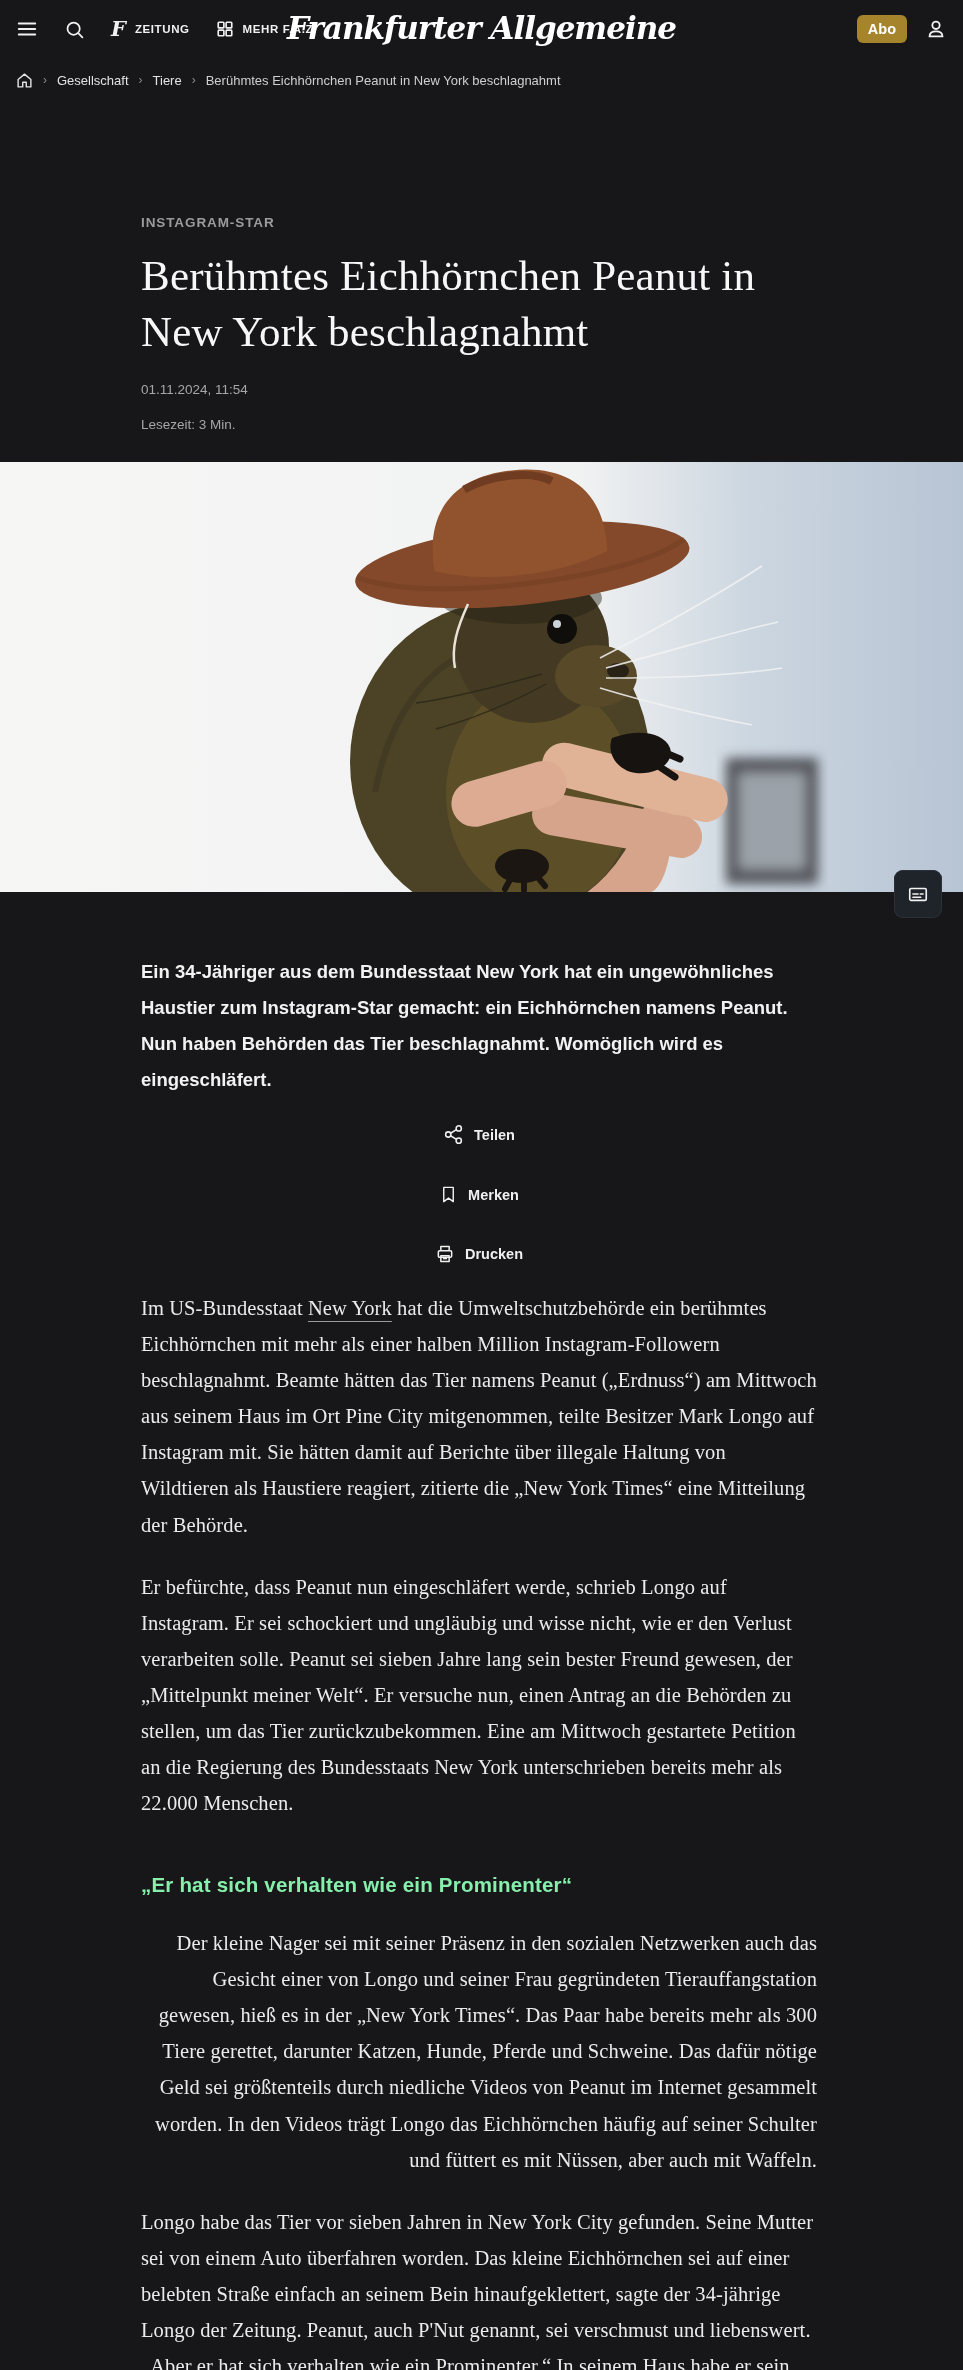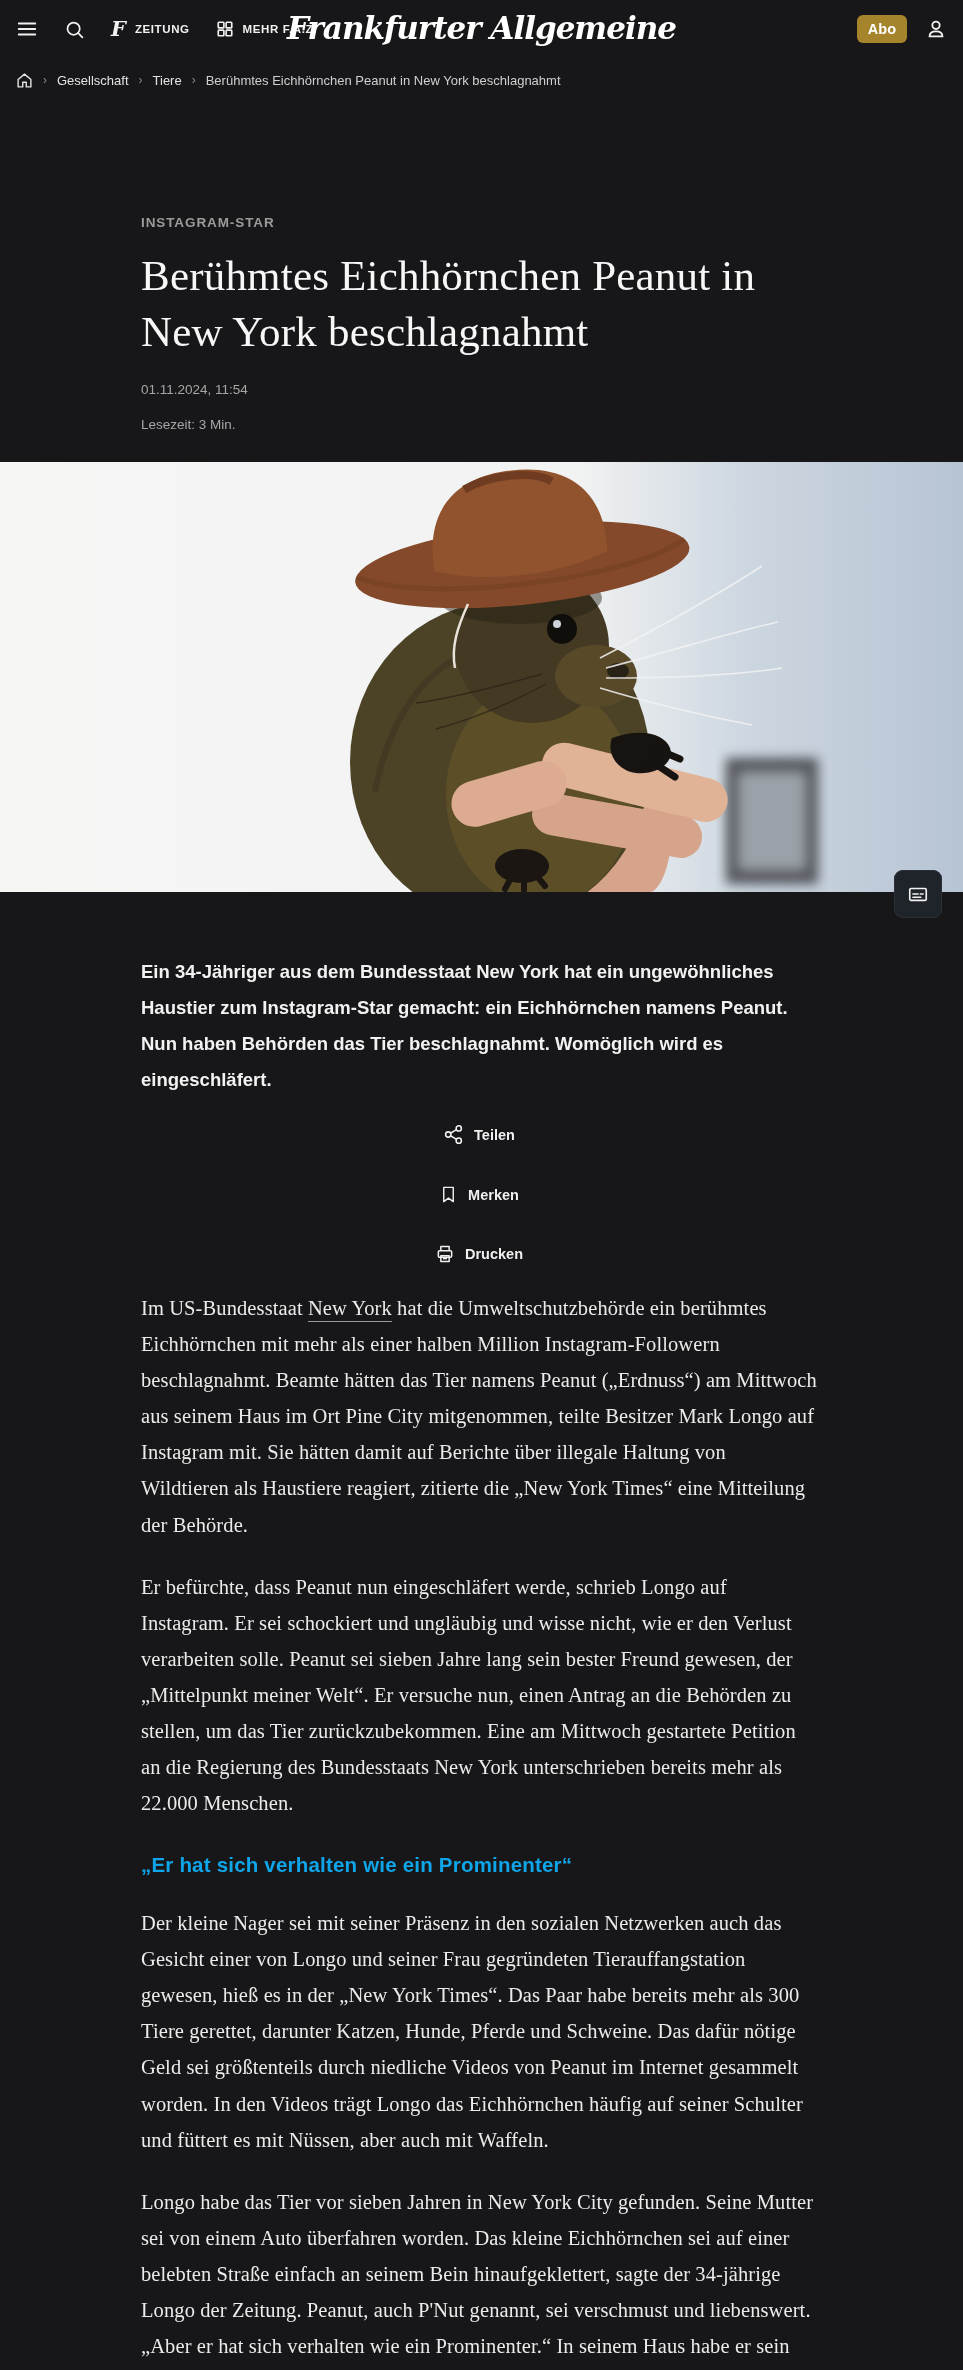--- a/index.html
+++ b/index.html
@@ -73,23 +73,23 @@
 
   .body-text p {
     font-family:"Liberation Serif","DejaVu Serif",serif;
     font-size:20.5px; line-height:1.76; color:#ebebeb; margin-top:26px; letter-spacing:.1px;
   }
   .body-text a.inline-link {
     color:inherit; text-decoration:underline; text-decoration-color:#9a9a9a;
     text-decoration-thickness:1px; text-underline-offset:6px;
   }
   h2.subhead {
-    margin-top:32px; font-size:20.5px; font-weight:700; color:#0ea5e9; letter-spacing:.2px;
-  }
-  .body-text h2 + p { margin-top:28px; }
+    margin-top:52px; font-size:20.5px; font-weight:700; color:#86efac; letter-spacing:.2px;
+  }
+  .body-text h2 + p { margin-top:28px;text-align:right; }
 
   .source-row { margin-top:38px; display:flex; align-items:center; gap:12px; font-size:14px; color:#cdcdcd; }
   .rights-link {
     color:#e8e8e8; text-decoration:underline; text-decoration-thickness:1px; text-underline-offset:4px;
   }
 
   .actions-row { margin-top:34px; display:flex; align-items:center; }
   .actions-left { display:flex; align-items:center; gap:38px; }
   .back-home { margin-left:auto; display:flex; align-items:center; gap:10px; color:#f0f0f0; }
   .back-home .lbl { font-size:14.5px; font-weight:700; }

